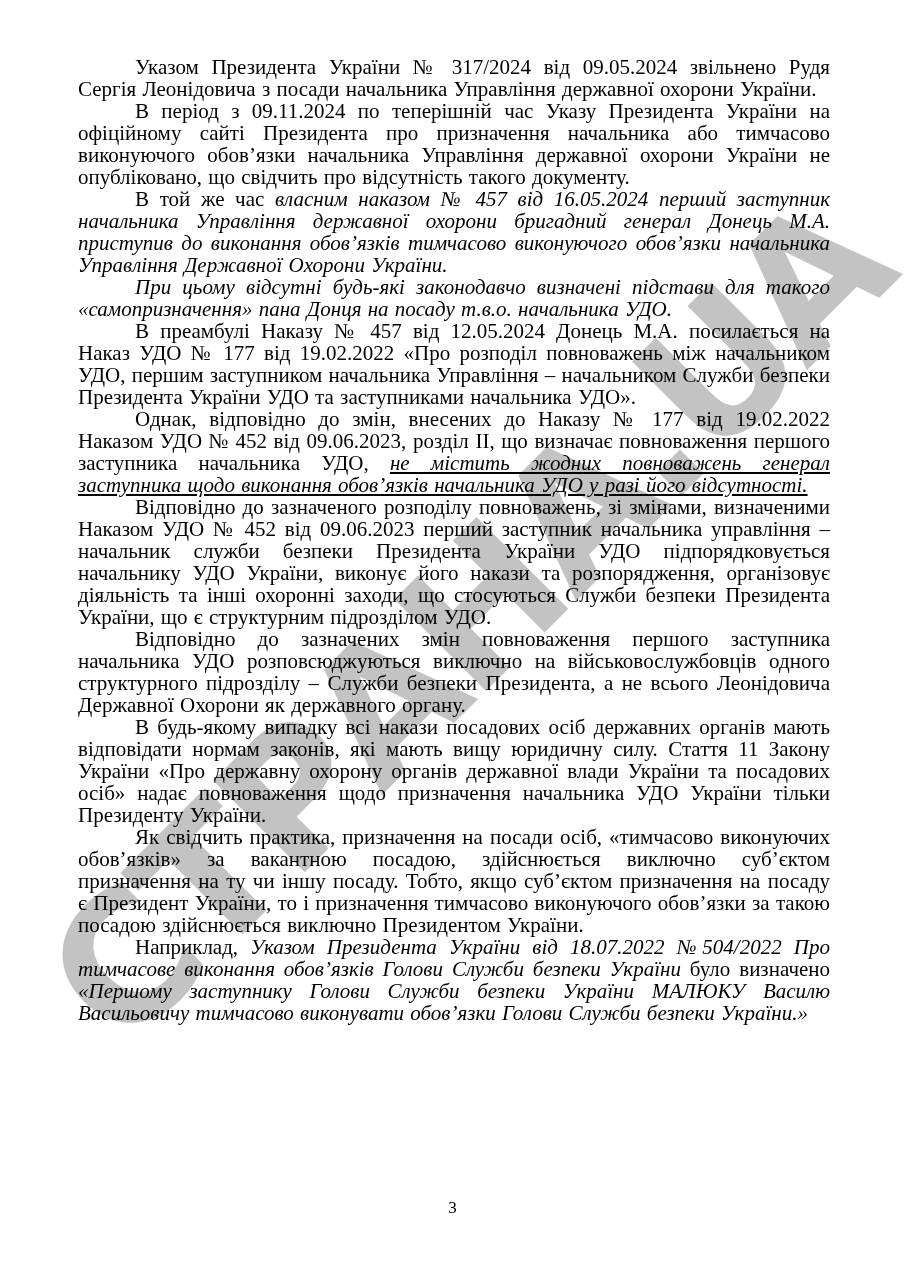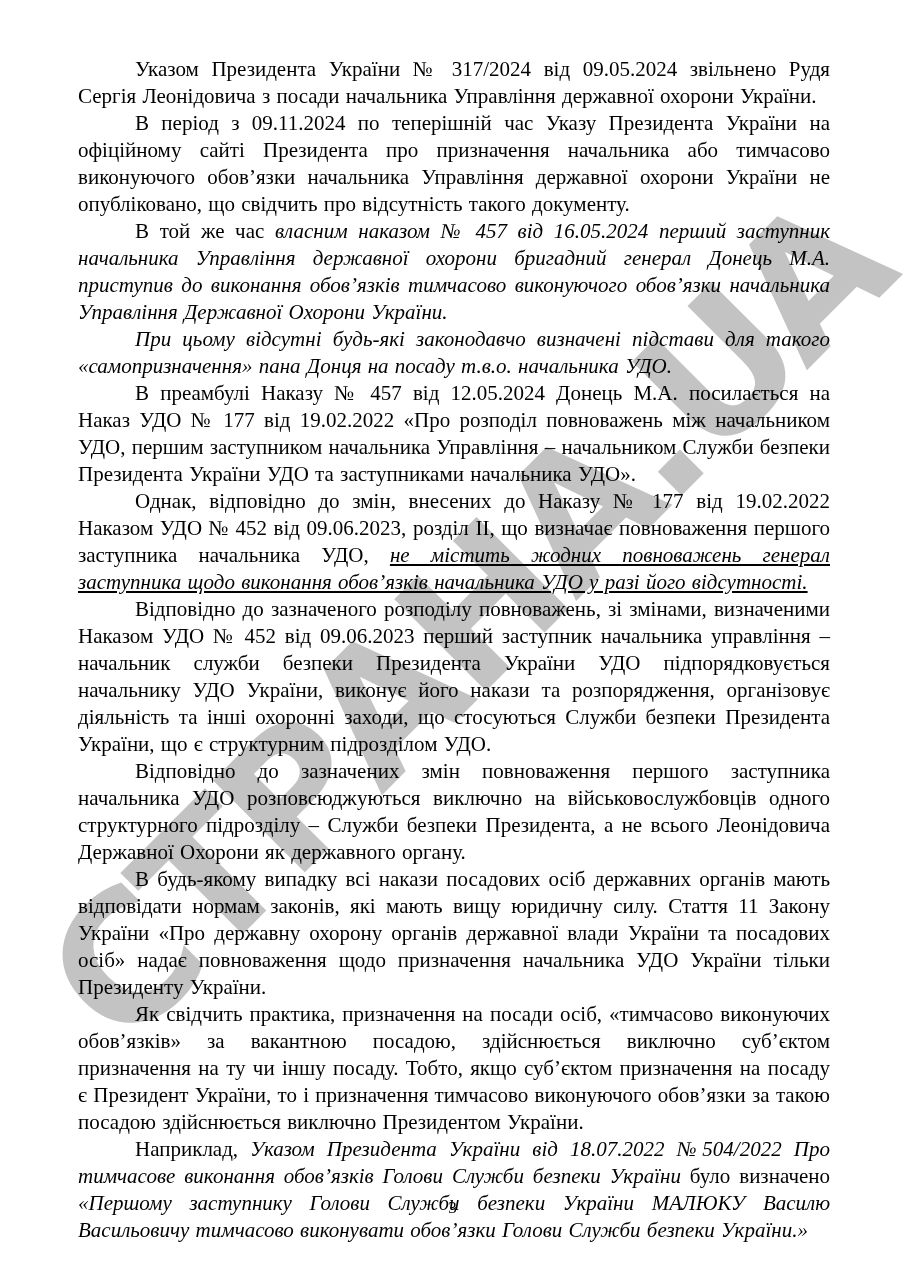--- a/index.html
+++ b/index.html
@@ -37,21 +37,21 @@
     top: 56px;
     width: 752px;
     z-index: 2;
   }
   .content p {
     margin: 0;
     padding: 0;
     text-align: justify;
     text-indent: 57px;
     font-size: 21px;
-    line-height: 27px;
+    line-height: 22px;
     word-spacing: 1px;
   }
   .seg-regular { font-style: normal; font-weight: normal; }
   .seg-italic { font-style: italic; font-weight: normal; }
   .seg-bold-italic { font-style: italic; font-weight: normal; }
   .seg-italic-underline { font-style: italic; font-weight: normal; text-decoration: underline; }
   .page-number {
     position: absolute;
     left: 0;
     width: 905px;

